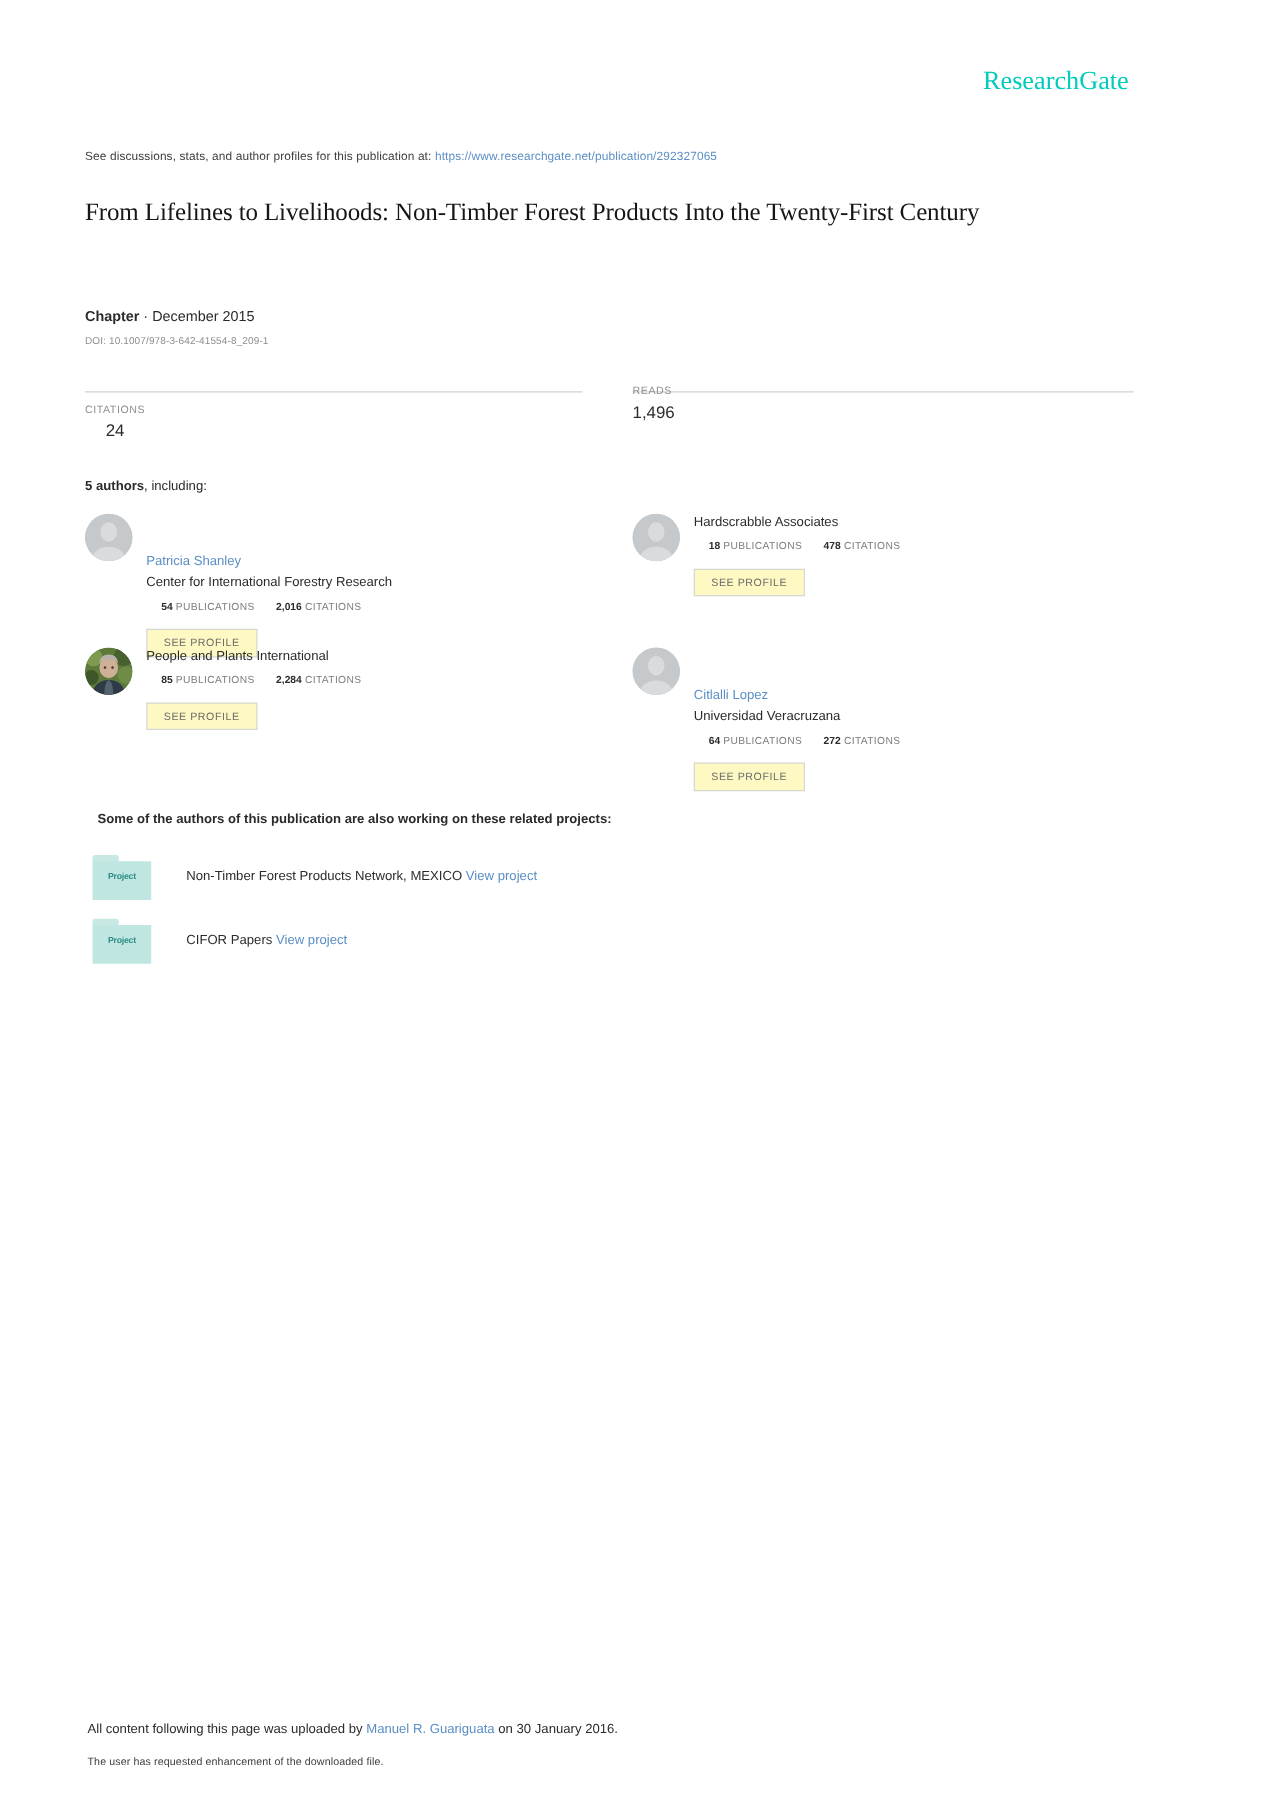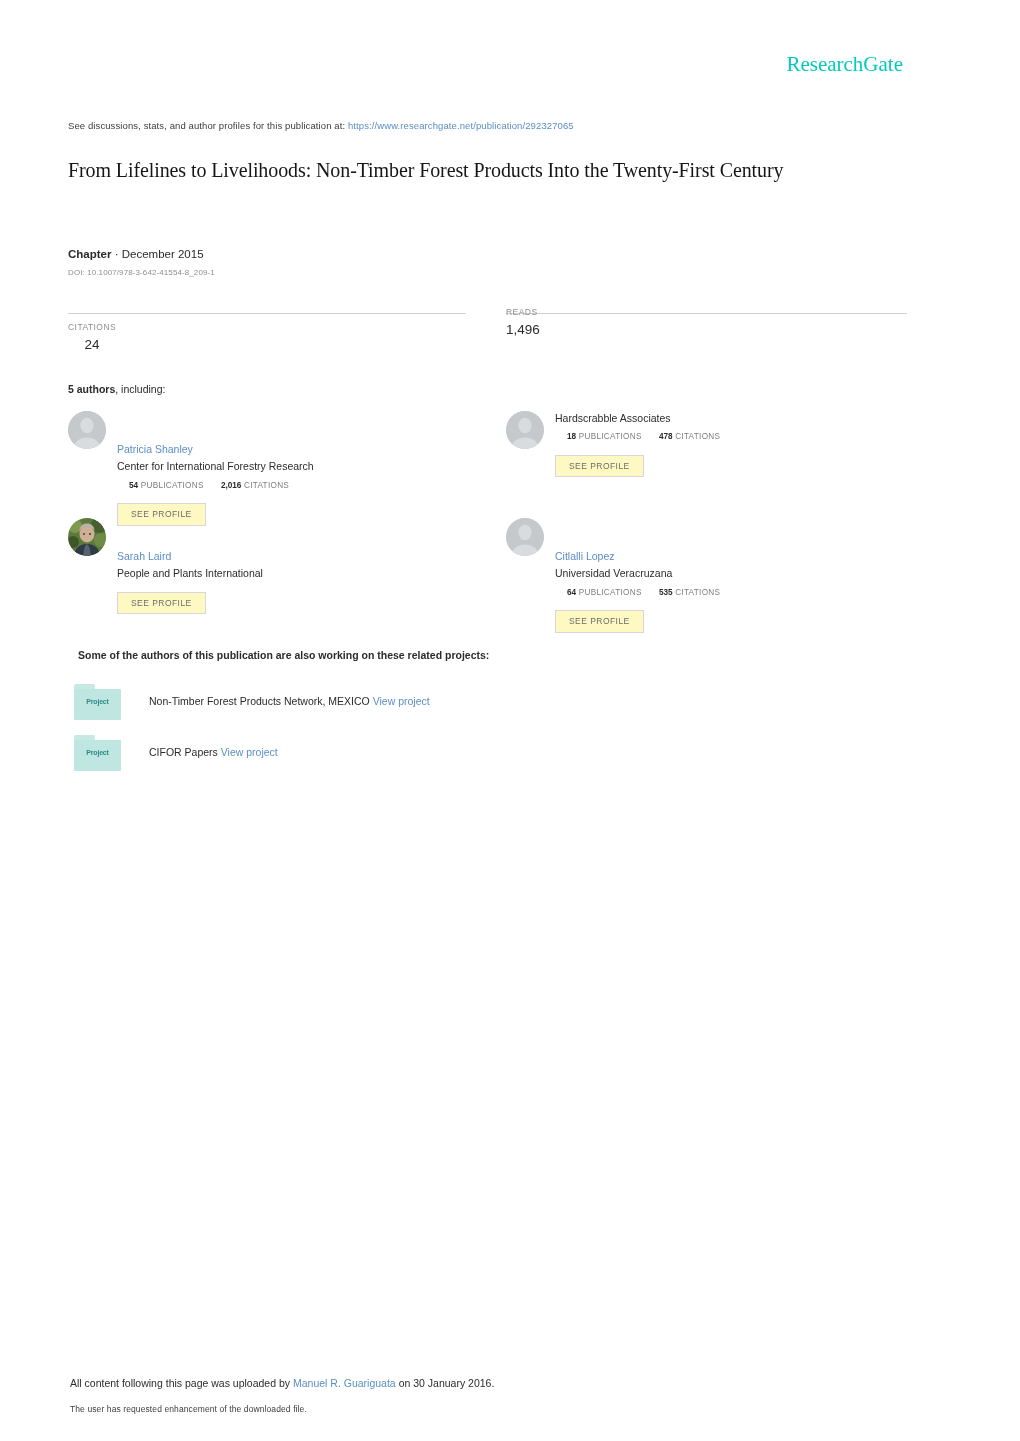--- a/index.html
+++ b/index.html
@@ -370,41 +370,46 @@
           <ellipse cx="19" cy="16" rx="7.5" ry="8.5" fill="#cdb096"></ellipse>
           <path d="M11.5 13c0-5 3.4-7.5 7.5-7.5S26.5 8 26.5 13c-1.2-2.6-3.6-3.4-7.5-3.4S12.6 10.6 11.5 13z" fill="#b9b2a6"></path>
           <ellipse cx="16" cy="16" rx="1" ry="1.1" fill="#4a3a2c"></ellipse>
           <ellipse cx="22" cy="16" rx="1" ry="1.1" fill="#4a3a2c"></ellipse>
           <path d="M6 38c0-7.5 5.8-12 13-12s13 4.5 13 12z" fill="#2e3a48"></path>
           <path d="M19 26c2.2 1.6 3.4 4.2 3.6 12h-7.2c.2-7.8 1.4-10.4 3.6-12z" fill="#55636f"></path>
         </g>
       </svg>
     </div>
     <div class="author-body">
-      <span class="author-name">Sarah Laird</span>
       <span class="author-affil">People and Plants International</span>
+      <span class="author-metrics">
+        <b>85</b>
+        <span>PUBLICATIONS</span>&nbsp;
+        <b>2,284</b>
+        <span>CITATIONS</span>
+      </span>
       <button class="see-profile">SEE PROFILE</button>
     </div>
   </div>
 
   <div class="author-card c3">
     <div class="avatar">
       <svg viewBox="0 0 38 38" xmlns="http://www.w3.org/2000/svg">
         <circle cx="19" cy="19" r="19" fill="#c5c9cb"></circle>
         <ellipse cx="19" cy="14.5" rx="6.6" ry="7.8" fill="#d9dcde"></ellipse>
         <path d="M5.5 38c0-7.4 6.1-11.6 13.5-11.6S32.5 30.6 32.5 38z" fill="#d9dcde"></path>
       </svg>
     </div>
     <div class="author-body">
       <span class="author-name">Citlalli Lopez</span>
       <span class="author-affil">Universidad Veracruzana</span>
       <span class="author-metrics">
         <b>64</b>
         <span>PUBLICATIONS</span>&nbsp;
-        <b>535</b>
+        <b>272</b>
         <span>CITATIONS</span>
       </span>
       <button class="see-profile">SEE PROFILE</button>
     </div>
   </div>
 
   <div class="projects-head">Some of the authors of this publication are also working on these related projects:</div>
 
   <div class="project-row p0">
     <div class="folder-icon">

